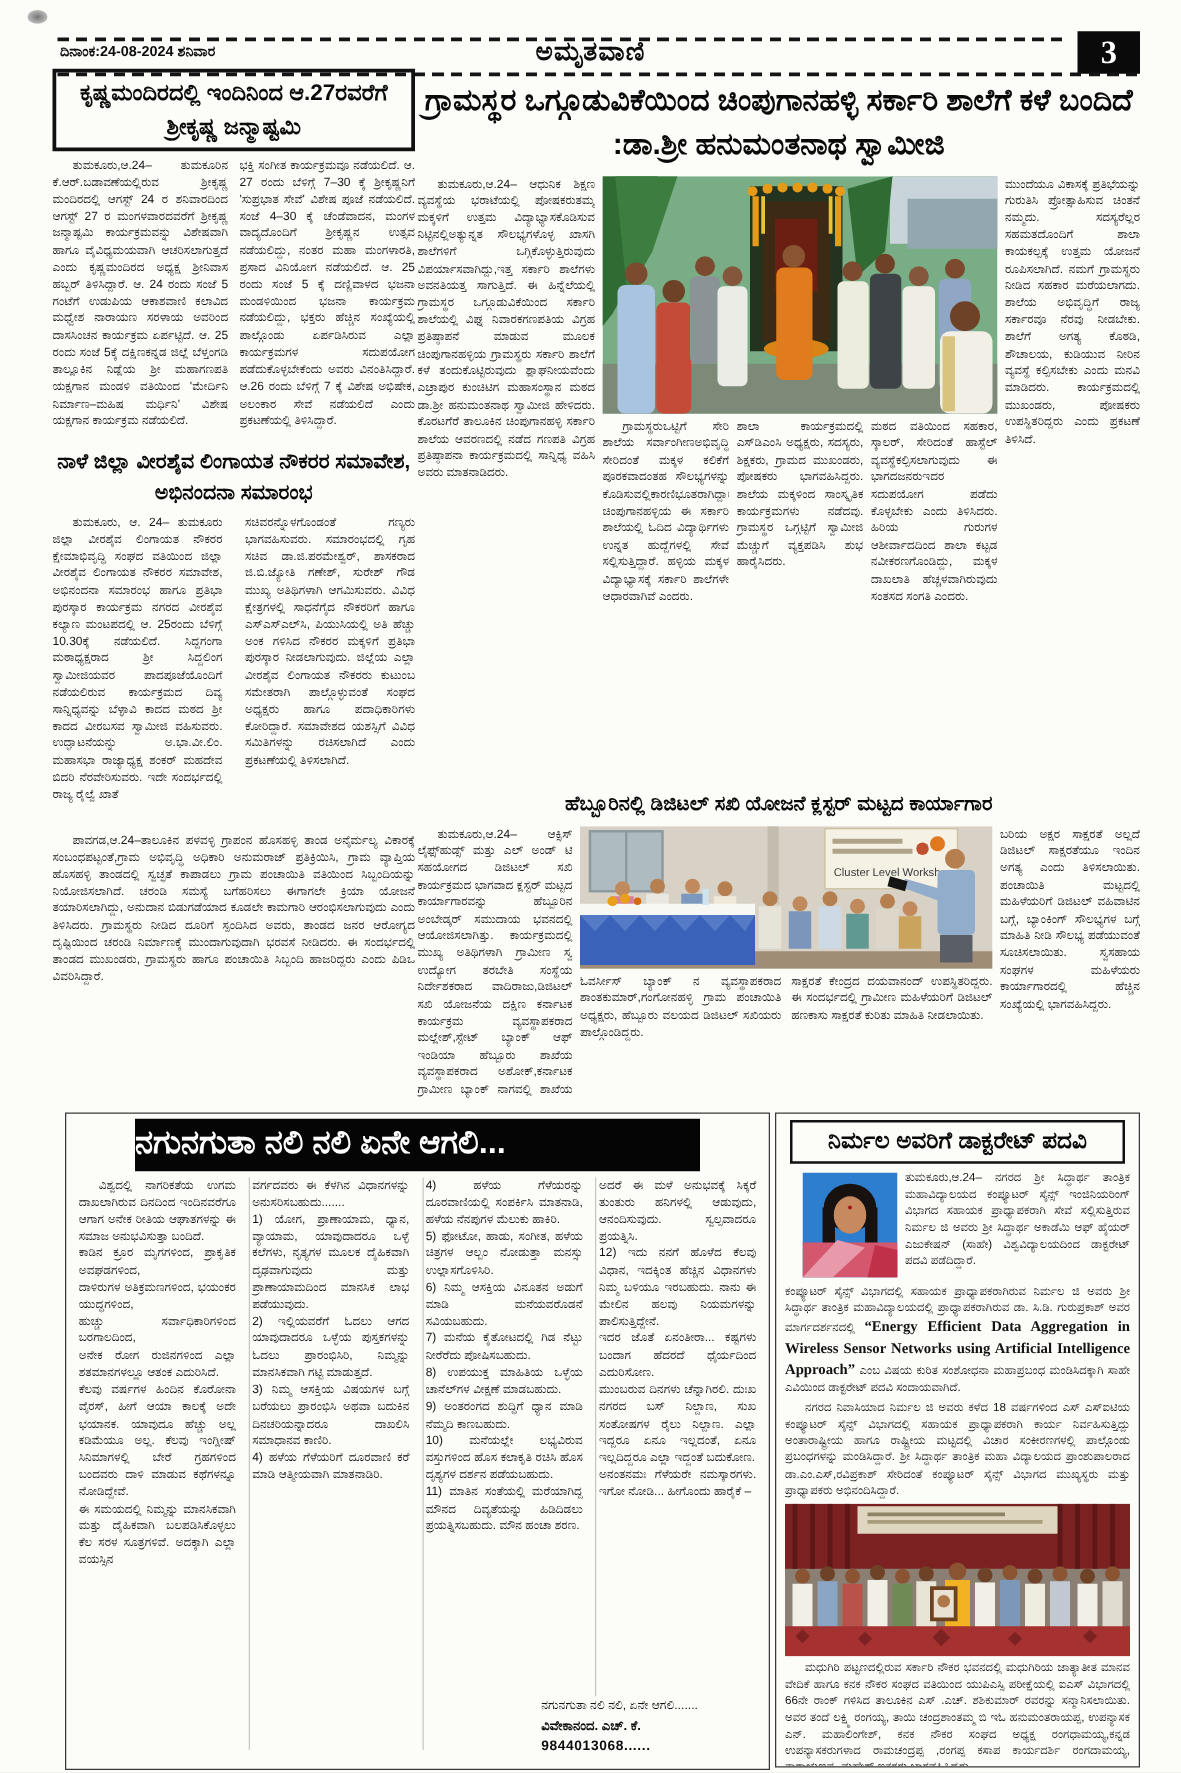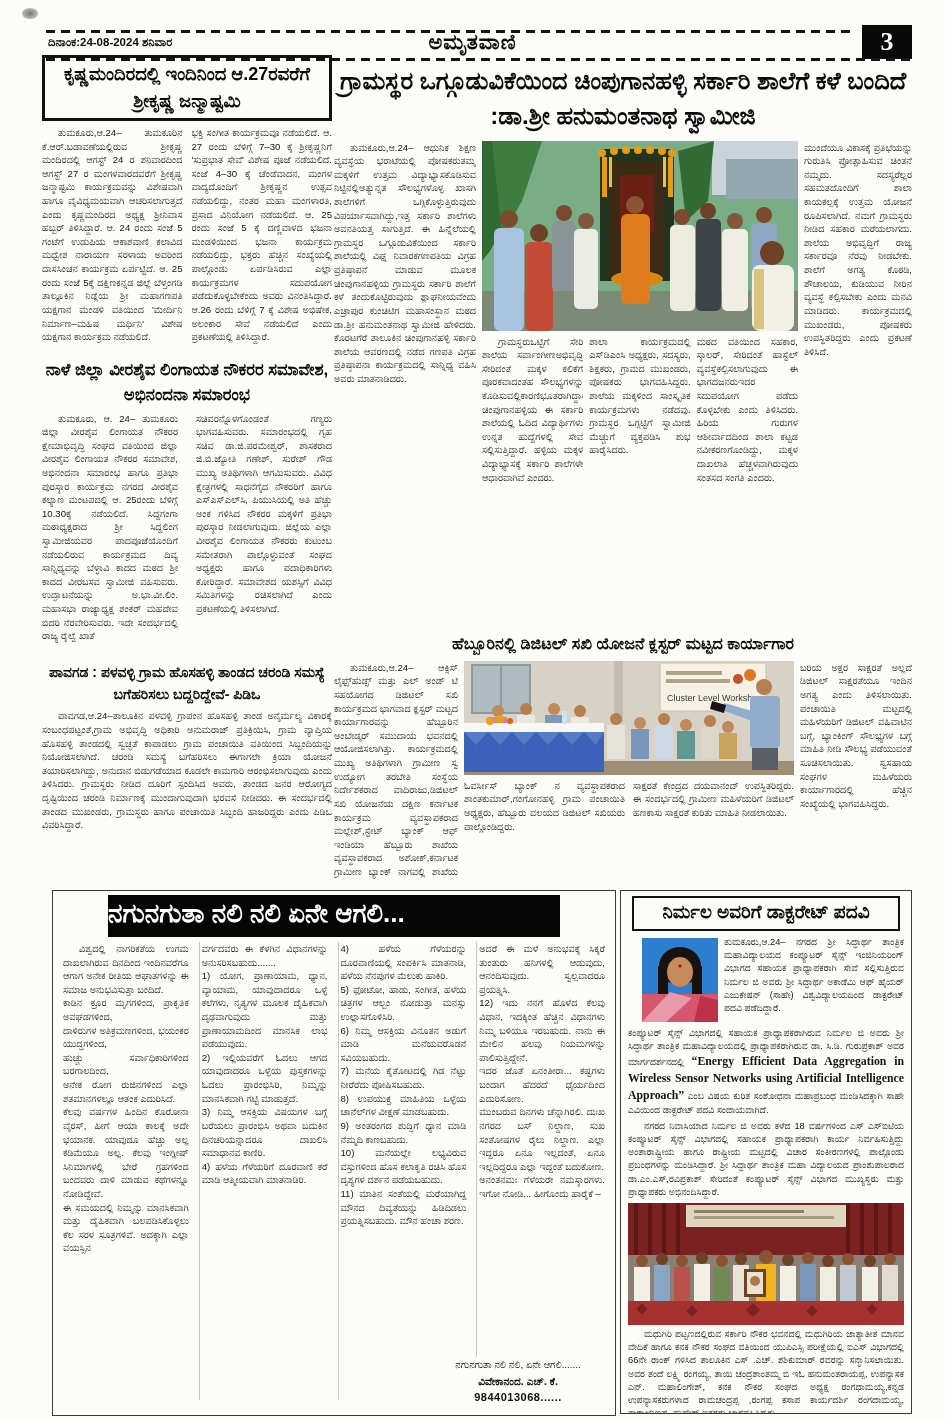--- a/index.html
+++ b/index.html
@@ -25,21 +25,21 @@
   .bt{font-size:9.6px;line-height:1.42;text-align:justify;overflow:hidden;color:#131313;}
   .ind{text-indent:16px;}
   .pre{white-space:pre-line;}
   .cols2{display:flex;gap:9px;}
   .cols2>div{flex:1;overflow:hidden;}
   .row{display:flex;gap:6px;}
   .fbody{display:flex;gap:8px;padding:0 8px;}
   .fcol{flex:1;overflow:hidden;padding:0 2px;}
   .fcol+.fcol{border-left:1px solid #c6c6c2;}
   .boxed{border:1.5px solid #3a3a3a;background:#fcfcf9;}
-  .sig{text-align:center;font-weight:bold;font-size:10.5px;line-height:1.6;background:#fcfcf9;padding-left:6px;}
+  .sig{text-align:left;font-weight:bold;font-size:10.5px;line-height:1.6;background:#fcfcf9;padding-left:6px;}
   .sigphone{font-size:11px;letter-spacing:.5px;}
   .thesis{font-family:"Liberation Serif",serif;font-weight:bold;font-size:11.8px;}
   .photo{display:block;}
   svg text{font-family:"Liberation Sans",sans-serif;}
 </style>
 </head>
 <body>
 
 <div class="page">
 
@@ -60,21 +60,20 @@
 
   <div class="abs" style="left:42px;top:357px;width:290px;">
     <div class="hl hl-b">ನಾಳೆ ಜಿಲ್ಲಾ ವೀರಶೈವ ಲಿಂಗಾಯತ ನೌಕರರ ಸಮಾವೇಶ, ಅಭಿನಂದನಾ ಸಮಾರಂಭ</div>
     <div class="cols2" style="margin-top:5px;height:238px;gap:18px;">
       <div class="bt ind">ತುಮಕೂರು, ಆ. 24– ತುಮಕೂರು ಜಿಲ್ಲಾ ವೀರಶೈವ ಲಿಂಗಾಯತ ನೌಕರರ ಕ್ಷೇಮಾಭಿವೃದ್ಧಿ ಸಂಘದ ವತಿಯಿಂದ ಜಿಲ್ಲಾ ವೀರಶೈವ ಲಿಂಗಾಯತ ನೌಕರರ ಸಮಾವೇಶ, ಅಭಿನಂದನಾ ಸಮಾರಂಭ ಹಾಗೂ ಪ್ರತಿಭಾ ಪುರಸ್ಕಾರ ಕಾರ್ಯಕ್ರಮ ನಗರದ ವೀರಶೈವ ಕಲ್ಯಾಣ ಮಂಟಪದಲ್ಲಿ ಆ. 25ರಂದು ಬೆಳಿಗ್ಗೆ 10.30ಕ್ಕೆ ನಡೆಯಲಿದೆ. ಸಿದ್ದಗಂಗಾ ಮಠಾಧ್ಯಕ್ಷರಾದ ಶ್ರೀ ಸಿದ್ದಲಿಂಗ ಸ್ವಾಮೀಜಿಯವರ ಪಾದಪೂಜೆಯೊಂದಿಗೆ ನಡೆಯಲಿರುವ ಕಾರ್ಯಕ್ರಮದ ದಿವ್ಯ ಸಾನ್ನಿಧ್ಯವನ್ನು ಬೆಳ್ಳಾವಿ ಕಾದದ ಮಠದ ಶ್ರೀ ಕಾದದ ವೀರಬಸವ ಸ್ವಾಮೀಜಿ ವಹಿಸುವರು. ಉದ್ಘಾಟನೆಯನ್ನು ಅ.ಭಾ.ವೀ.ಲಿಂ. ಮಹಾಸಭಾ ರಾಜ್ಯಾಧ್ಯಕ್ಷ ಶಂಕರ್ ಮಹದೇವ ಬಿದರಿ ನೆರವೇರಿಸುವರು. ಇದೇ ಸಂದರ್ಭದಲ್ಲಿ ರಾಜ್ಯ ರೈಲ್ವೆ ಖಾತೆ</div>
       <div class="bt">ಸಚಿವರನ್ನೊಳಗೊಂಡಂತೆ ಗಣ್ಯರು ಭಾಗವಹಿಸುವರು. ಸಮಾರಂಭದಲ್ಲಿ ಗೃಹ ಸಚಿವ ಡಾ.ಜಿ.ಪರಮೇಶ್ವರ್, ಶಾಸಕರಾದ ಜಿ.ಬಿ.ಜ್ಯೋತಿ ಗಣೇಶ್, ಸುರೇಶ್ ಗೌಡ ಮುಖ್ಯ ಅತಿಥಿಗಳಾಗಿ ಆಗಮಿಸುವರು. ವಿವಿಧ ಕ್ಷೇತ್ರಗಳಲ್ಲಿ ಸಾಧನೆಗೈದ ನೌಕರರಿಗೆ ಹಾಗೂ ಎಸ್‌ಎಸ್‌ಎಲ್‌ಸಿ, ಪಿಯುಸಿಯಲ್ಲಿ ಅತಿ ಹೆಚ್ಚು ಅಂಕ ಗಳಿಸಿದ ನೌಕರರ ಮಕ್ಕಳಿಗೆ ಪ್ರತಿಭಾ ಪುರಸ್ಕಾರ ನೀಡಲಾಗುವುದು. ಜಿಲ್ಲೆಯ ಎಲ್ಲಾ ವೀರಶೈವ ಲಿಂಗಾಯತ ನೌಕರರು ಕುಟುಂಬ ಸಮೇತರಾಗಿ ಪಾಲ್ಗೊಳ್ಳುವಂತೆ ಸಂಘದ ಅಧ್ಯಕ್ಷರು ಹಾಗೂ ಪದಾಧಿಕಾರಿಗಳು ಕೋರಿದ್ದಾರೆ. ಸಮಾವೇಶದ ಯಶಸ್ಸಿಗೆ ವಿವಿಧ ಸಮಿತಿಗಳನ್ನು ರಚಿಸಲಾಗಿದೆ ಎಂದು ಪ್ರಕಟಣೆಯಲ್ಲಿ ತಿಳಿಸಲಾಗಿದೆ.</div>
     </div>
   </div>
 
   <div class="abs" style="left:42px;top:662px;width:290px;">
-    <div class="hl hl-c">ಪಾವಗಡ : ಪಳವಳ್ಳಿ ಗ್ರಾಮ ಹೊಸಹಳ್ಳಿ ತಾಂಡದ ಚರಂಡಿ ಸಮಸ್ಯೆ ಬಗೆಹರಿಸಲು ಬದ್ದರಿದ್ದೇವೆ- ಪಿಡಿಒ</div>
     <div class="bt ind" style="margin-top:4px;height:176px;">ಪಾವಗಡ,ಆ.24–ತಾಲೂಕಿನ ಪಳವಳ್ಳಿ ಗ್ರಾಪಂನ ಹೊಸಹಳ್ಳಿ ತಾಂಡ ಅನೈರ್ಮಲ್ಯ ವಿಕಾರಕ್ಕೆ ಸಂಬಂಧಪಟ್ಟಂತೆ,ಗ್ರಾಮ ಅಭಿವೃದ್ಧಿ ಅಧಿಕಾರಿ ಅನುಮರಾಜ್ ಪ್ರತಿಕ್ರಿಯಿಸಿ, ಗ್ರಾಮ ವ್ಯಾಪ್ತಿಯ ಹೊಸಹಳ್ಳಿ ತಾಂಡದಲ್ಲಿ ಸ್ವಚ್ಛತೆ ಕಾಪಾಡಲು ಗ್ರಾಮ ಪಂಚಾಯಿತಿ ವತಿಯಿಂದ ಸಿಬ್ಬಂದಿಯನ್ನು ನಿಯೋಜಿಸಲಾಗಿದೆ. ಚರಂಡಿ ಸಮಸ್ಯೆ ಬಗೆಹರಿಸಲು ಈಗಾಗಲೇ ಕ್ರಿಯಾ ಯೋಜನೆ ತಯಾರಿಸಲಾಗಿದ್ದು, ಅನುದಾನ ಬಿಡುಗಡೆಯಾದ ಕೂಡಲೇ ಕಾಮಗಾರಿ ಆರಂಭಿಸಲಾಗುವುದು ಎಂದು ತಿಳಿಸಿದರು. ಗ್ರಾಮಸ್ಥರು ನೀಡಿದ ದೂರಿಗೆ ಸ್ಪಂದಿಸಿದ ಅವರು, ತಾಂಡದ ಜನರ ಆರೋಗ್ಯದ ದೃಷ್ಟಿಯಿಂದ ಚರಂಡಿ ನಿರ್ಮಾಣಕ್ಕೆ ಮುಂದಾಗುವುದಾಗಿ ಭರವಸೆ ನೀಡಿದರು. ಈ ಸಂದರ್ಭದಲ್ಲಿ ತಾಂಡದ ಮುಖಂಡರು, ಗ್ರಾಮಸ್ಥರು ಹಾಗೂ ಪಂಚಾಯಿತಿ ಸಿಬ್ಬಂದಿ ಹಾಜರಿದ್ದರು ಎಂದು ಪಿಡಿಒ ವಿವರಿಸಿದ್ದಾರೆ.</div>
   </div>
 
   <div class="abs" style="left:334px;top:64px;width:578px;">
     <div class="hl hl-d">ಗ್ರಾಮಸ್ಥರ ಒಗ್ಗೂಡುವಿಕೆಯಿಂದ ಚಿಂಪುಗಾನಹಳ್ಳಿ ಸರ್ಕಾರಿ ಶಾಲೆಗೆ ಕಳೆ ಬಂದಿದೆ :ಡಾ.ಶ್ರೀ ಹನುಮಂತನಾಥ ಸ್ವಾಮೀಜಿ</div>
     <div class="row" style="margin-top:7px;height:486px;">
       <div class="bt ind" style="width:142px;height:486px;">ತುಮಕೂರು,ಆ.24– ಆಧುನಿಕ ಶಿಕ್ಷಣ ವ್ಯವಸ್ಥೆಯ ಭರಾಟೆಯಲ್ಲಿ ಪೋಷಕರುತಮ್ಮ ಮಕ್ಕಳಿಗೆ ಉತ್ತಮ ವಿದ್ಯಾಭ್ಯಾಸಕೊಡಿಸುವ ನಿಟ್ಟಿನಲ್ಲಿಅತ್ಯುನ್ನತ ಸೌಲಭ್ಯಗಳೊಳ್ಳ ಖಾಸಗಿ ಶಾಲೆಗಳಿಗೆ ಒಗ್ಗಿಕೊಳ್ಳುತ್ತಿರುವುದು ವಿಪರ್ಯಾಸವಾಗಿದ್ದು,ಇತ್ತ ಸರ್ಕಾರಿ ಶಾಲೆಗಳು ಅವನತಿಯತ್ತ ಸಾಗುತ್ತಿದೆ. ಈ ಹಿನ್ನೆಲೆಯಲ್ಲಿ ಗ್ರಾಮಸ್ಥರ ಒಗ್ಗೂಡುವಿಕೆಯಿಂದ ಸರ್ಕಾರಿ ಶಾಲೆಯಲ್ಲಿ ವಿಘ್ನ ನಿವಾರಕಗಣಪತಿಯ ವಿಗ್ರಹ ಪ್ರತಿಷ್ಠಾಪನೆ ಮಾಡುವ ಮೂಲಕ ಚಿಂಪುಗಾನಹಳ್ಳಿಯ ಗ್ರಾಮಸ್ಥರು ಸರ್ಕಾರಿ ಶಾಲೆಗೆ ಕಳೆ ತಂದುಕೊಟ್ಟಿರುವುದು ಶ್ಲಾಘನೀಯವೆಂದು ಎಚ್ರಾಪುರ ಕುಂಚಿಟಿಗ ಮಹಾಸಂಸ್ಥಾನ ಮಠದ ಡಾ.ಶ್ರೀ ಹನುಮಂತನಾಥ ಸ್ವಾಮೀಜಿ ಹೇಳಿದರು. ಕೊರಟಗೆರೆ ತಾಲೂಕಿನ ಚಿಂಪುಗಾನಹಳ್ಳಿ ಸರ್ಕಾರಿ ಶಾಲೆಯ ಆವರಣದಲ್ಲಿ ನಡೆದ ಗಣಪತಿ ವಿಗ್ರಹ ಪ್ರತಿಷ್ಠಾಪನಾ ಕಾರ್ಯಕ್ರಮದಲ್ಲಿ ಸಾನ್ನಿಧ್ಯ ವಹಿಸಿ ಅವರು ಮಾತನಾಡಿದರು.</div>
       <div style="width:316px;">
         <svg class="photo" width="316" height="190" viewBox="0 0 316 190">
           <rect width="316" height="190" fill="#79ad85"></rect>

